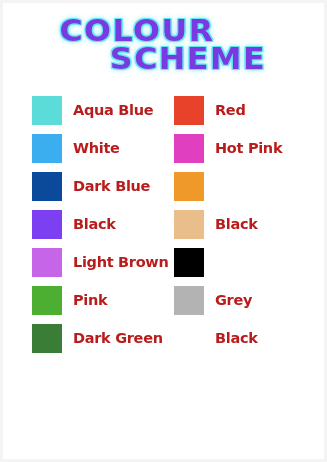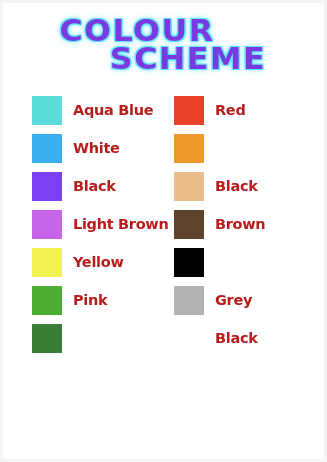--- a/index.html
+++ b/index.html
@@ -138,56 +138,57 @@
       <div class="column left">
           <div class="swatch-row">
             <div class="swatch" style="background: rgb(91, 220, 216);"></div>
             <div class="swatch-label">Aqua Blue</div>
           </div>
           <div class="swatch-row">
             <div class="swatch" style="background: rgb(59, 174, 239);"></div>
             <div class="swatch-label">White</div>
           </div>
           <div class="swatch-row">
+            <div class="swatch" style="background: rgb(11, 74, 155);"></div>
+            <div class="swatch-label">Dark Blue</div>
+          </div>
+          <div class="swatch-row">
             <div class="swatch" style="background: rgb(124, 63, 242);"></div>
             <div class="swatch-label">Black</div>
           </div>
           <div class="swatch-row">
             <div class="swatch" style="background: rgb(199, 101, 232);"></div>
             <div class="swatch-label">Light Brown</div>
           </div>
           <div class="swatch-row">
-            <div class="swatch" style="background: rgb(242, 242, 85);"></div>
-            <div class="swatch-label">Yellow</div>
-          </div>
-          <div class="swatch-row">
             <div class="swatch" style="background: rgb(76, 175, 50);"></div>
             <div class="swatch-label">Pink</div>
           </div>
           <div class="swatch-row">
             <div class="swatch" style="background: rgb(58, 125, 54);"></div>
+            <div class="swatch-label">Dark Green</div>
           </div>
         </div>
       <div class="column right">
           <div class="swatch-row">
             <div class="swatch" style="background: rgb(232, 66, 42);"></div>
             <div class="swatch-label">Red</div>
           </div>
           <div class="swatch-row">
+            <div class="swatch" style="background: rgb(224, 64, 192);"></div>
+            <div class="swatch-label">Hot Pink</div>
+          </div>
+          <div class="swatch-row">
             <div class="swatch" style="background: rgb(240, 153, 43);"></div>
           </div>
           <div class="swatch-row">
             <div class="swatch" style="background: rgb(233, 190, 139);"></div>
             <div class="swatch-label">Black</div>
           </div>
           <div class="swatch-row">
-            <div class="swatch" style="background: rgb(94, 66, 44);"></div>
-            <div class="swatch-label">Brown</div>
-          </div>
-          <div class="swatch-row">
             <div class="swatch" style="background: rgb(0, 0, 0);"></div>
           </div>
           <div class="swatch-row">
             <div class="swatch" style="background: rgb(179, 179, 179);"></div>
             <div class="swatch-label">Grey</div>
           </div>
           <div class="swatch-row">
             <div class="swatch" style="background: rgb(255, 255, 255);"></div>
             <div class="swatch-label">Black</div>
           </div>

